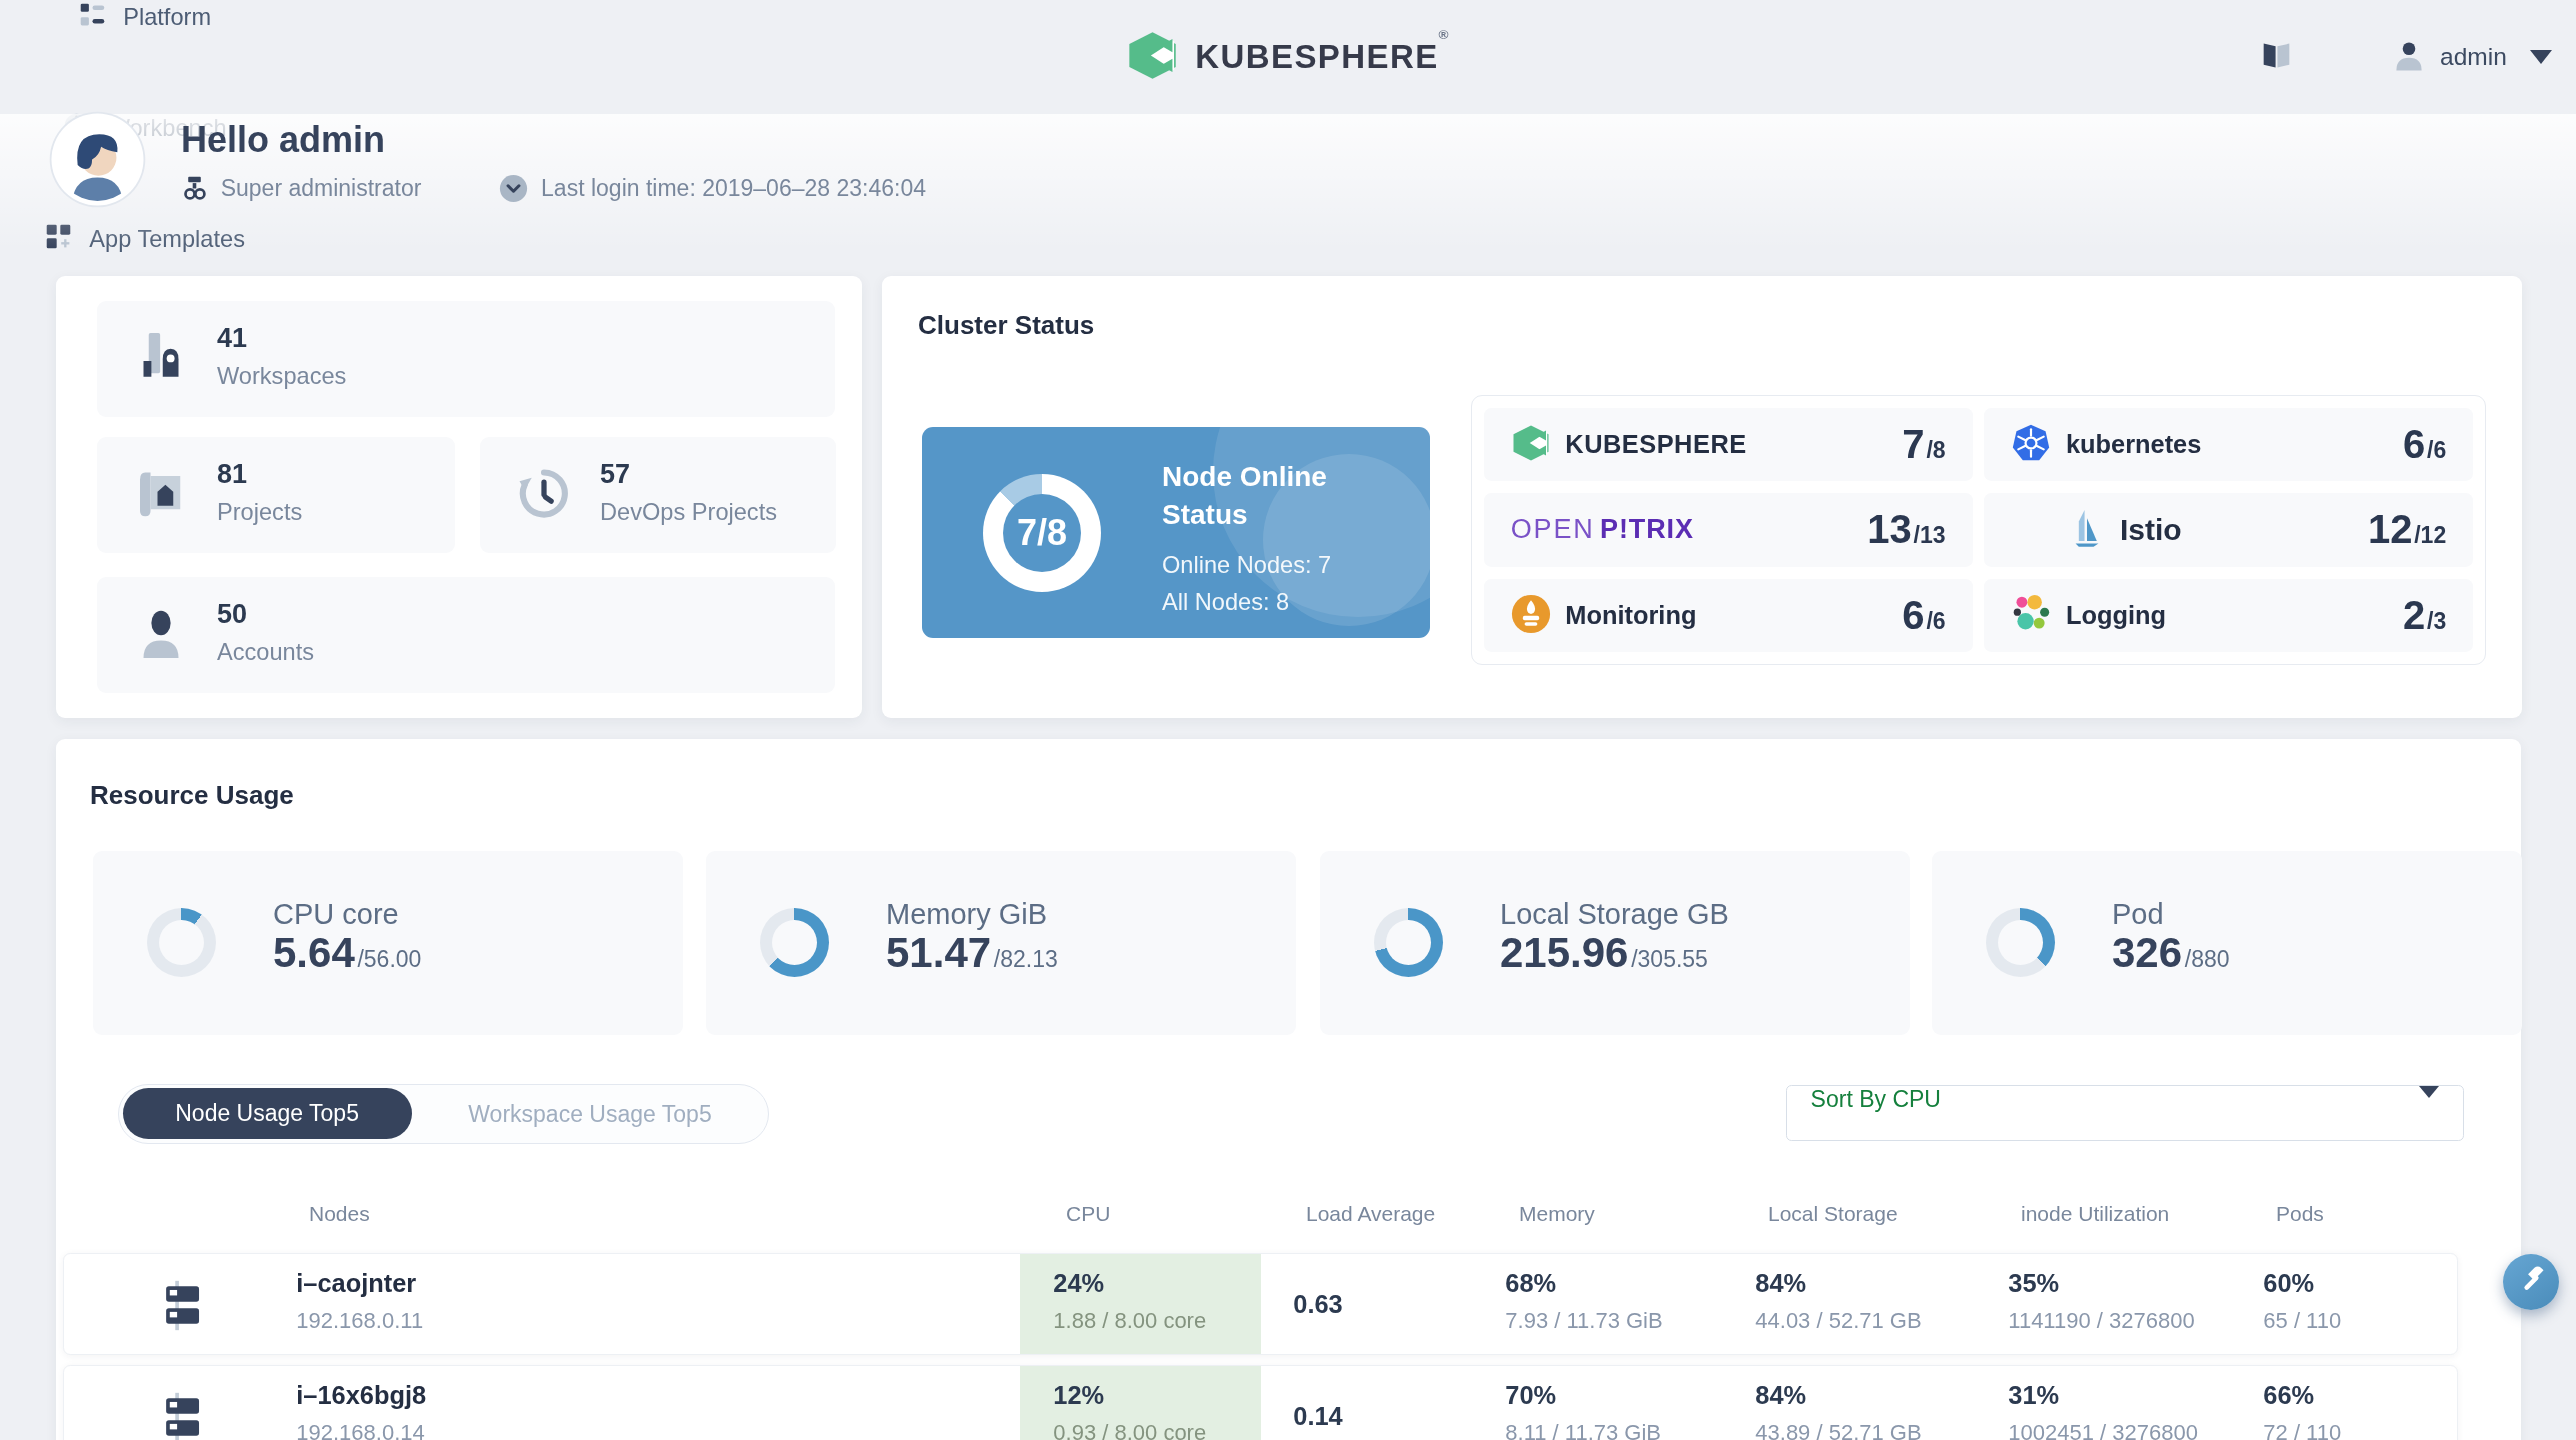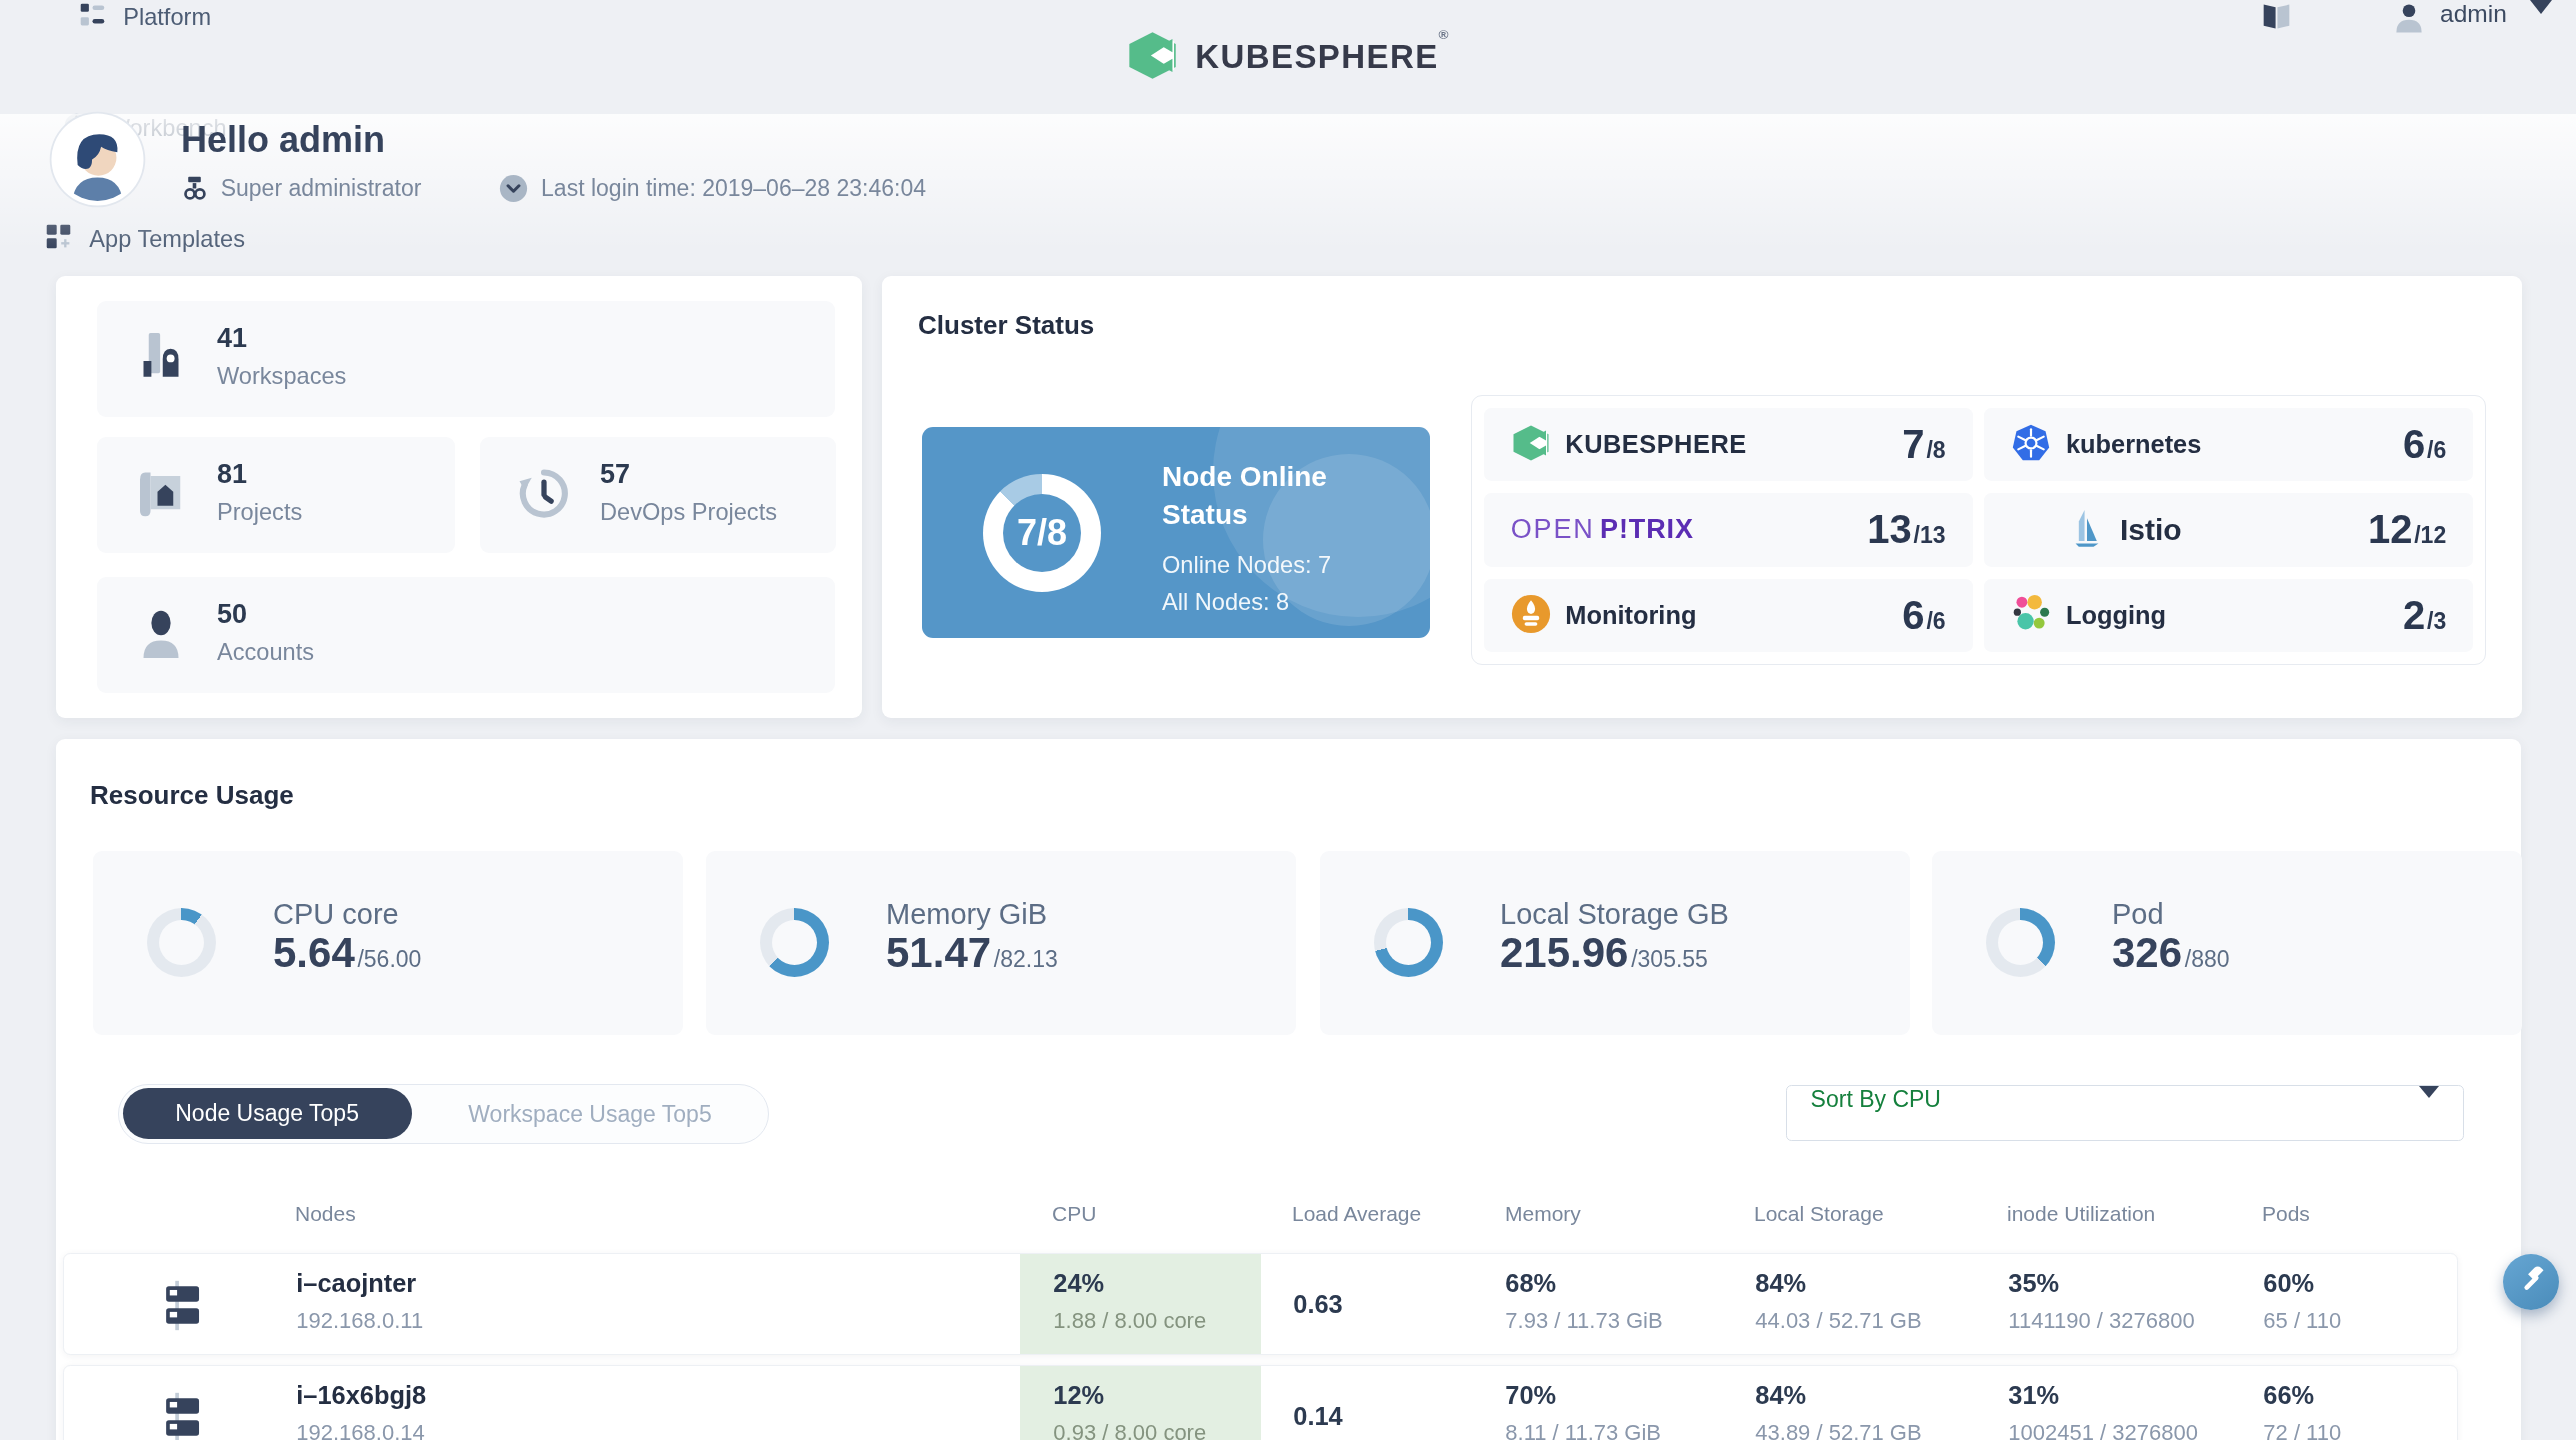--- a/index.html
+++ b/index.html
@@ -8,21 +8,21 @@
     background:#eef0f4; color:#242e42; position:relative; }
 
   
   .nav { position:absolute; top:0; left:0; width:2576px; height:114px; }
   .nav-left { position:absolute; left:44px; top:0; height:114px; display:flex; align-items:center; gap:76px;flex-direction:column; }
   .nav-item { display:flex; align-items:center; gap:16.3px; font-size:23.6px; color:#4c5c74; cursor:pointer; }
   .nav-logo { position:absolute; left:50%; top:0; height:114px; transform:translateX(-50%);
     display:flex; align-items:center; gap:16.3px; }
   .logo-text { font-size:33px; font-weight:700; color:#363a4a; letter-spacing:1.4px; }
   .logo-reg { font-size:13.6px; color:#6a7487; vertical-align:top; position:relative; top:-11px; }
-  .nav-right { position:absolute; right:23.6px; top:0; height:114px; display:flex; align-items:flex-start; }
+  .nav-right { position:absolute; right:23.6px; top:0; height:114px; display:flex; align-items:center; }
   .admin-label { font-size:24.5px; color:#3c4a61; margin:0 23.6px 0 12.7px; }
   .caret { width:0; height:0; border-left:11.8px solid transparent; border-right:11.8px solid transparent;
     border-top:14.5px solid #36435c; }
 
   
   .hello { position:absolute; top:114px; left:0; width:2576px; height:136px;
     background:linear-gradient(to bottom, rgba(255,255,255,0.85), rgba(255,255,255,0)); }
   .avatar { position:absolute; left:56px; top:3.6px; width:83px; height:83px; border-radius:50%;
     background:#ffffff; box-shadow:0 0 0 4.5px #fff, 0 0 0 6.3px #e2e7ee; overflow:hidden; }
   .greeting { position:absolute; left:181px; top:5.4px; font-size:36px; font-weight:600; color:#36435c; }
@@ -91,21 +91,21 @@
     border-radius:25.4px; color:#fff; font-size:23px; display:flex; align-items:center; justify-content:center; cursor:pointer; }
   .tab-inactive { position:absolute; left:293px; right:0; top:0; height:100%; display:flex; align-items:center;
     justify-content:center; font-size:23px; color:#a0aec0; cursor:pointer; }
   .sortselect { position:absolute; left:1730px; top:346px; width:678px; height:56px; background:#fff;
     border:1.8px solid #d8dfe8; border-radius:5.4px; display:flex; padding:0 23.6px;
     font-size:23px; color:#15803d; cursor:pointer; }
   .sortselect .caret { margin-left:auto; border-left-width:10px; border-right-width:10px; border-top-width:12.7px; }
 
   
   .thead { position:absolute; top:463px; left:0; width:100%; height:27px; font-size:21px; color:#79879c; }
-  .th { position:absolute; top:0; }
+  .th { position:absolute; top:0;margin-left:14px; }
   .trow { position:absolute; left:7.3px; width:2395px; height:102px; background:#fff; border-radius:7.3px;
     border:0.9px solid #edf0f4; box-shadow:0 1.8px 7.3px rgba(36,46,66,0.05); cursor:pointer; }
   .row1 { top:514px; } .row2 { top:626px; }
   .node-icon { position:absolute; left:93px; top:25.4px; }
   .cell-name { position:absolute; left:232px; top:14.5px; font-size:25.4px; font-weight:600; color:#242e42; }
   .cell-ip { position:absolute; left:232px; top:54px; font-size:22px; color:#8a97ab; }
   .cpu-cell { position:absolute; left:956px; top:0; width:241px; height:100%; background:#e3efe2;padding-left:12px; }
   .pct { position:absolute; top:14.5px; font-size:25.4px; font-weight:700; color:#2c3a50; }
   .detail { position:absolute; top:54px; font-size:22px; color:#8a97ab; }
   .cpu-cell .pct { left:33px; } .cpu-cell .detail { left:33px; color:#84937f; }

